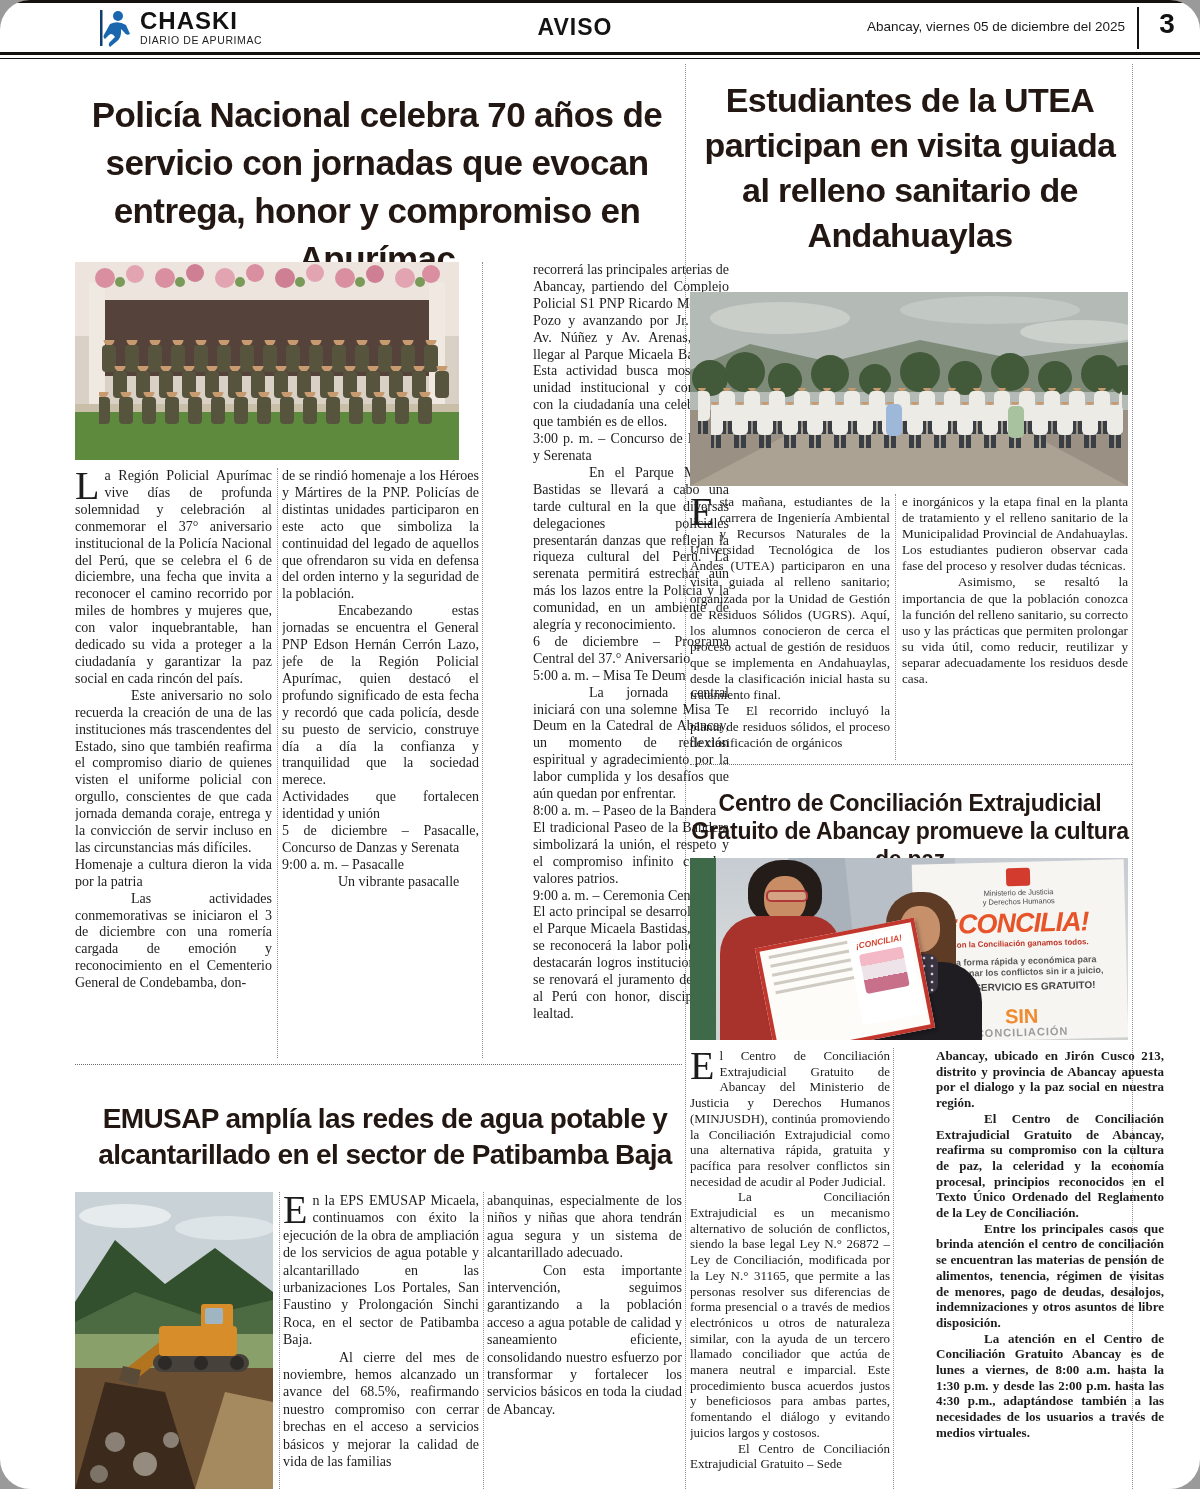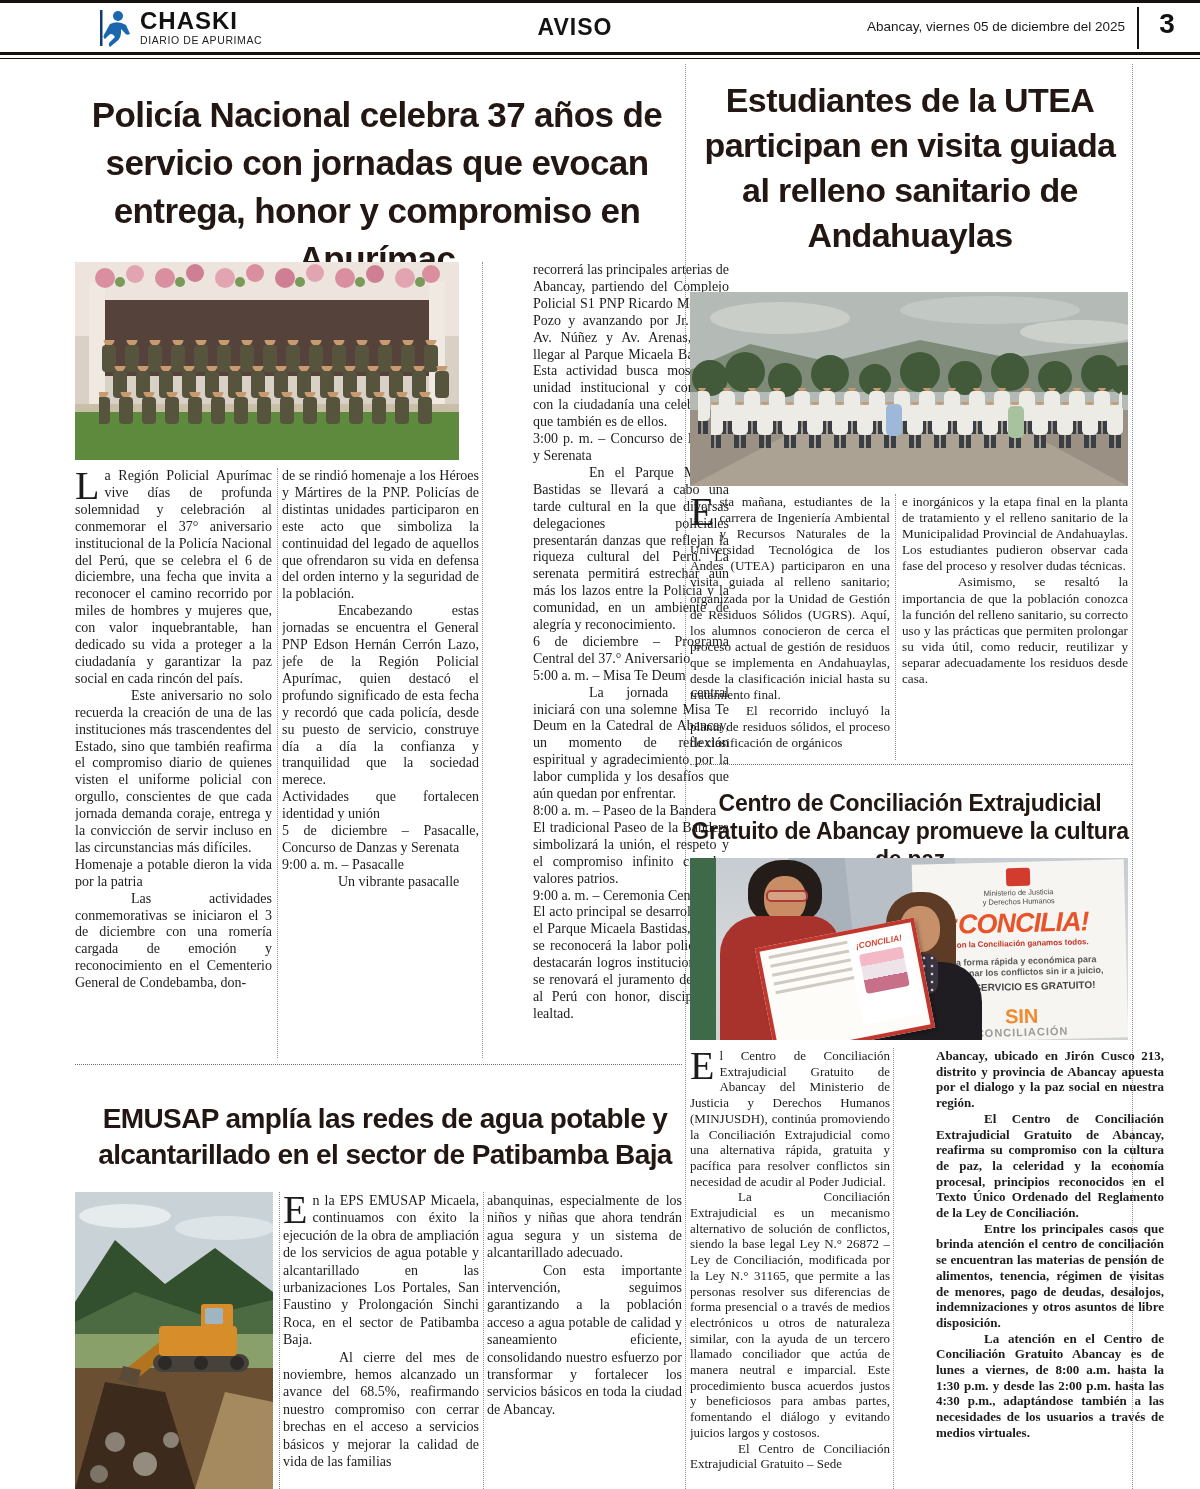--- a/index.html
+++ b/index.html
@@ -1,17 +1,17 @@
 <!DOCTYPE html>
 <html lang="es"><head>
 <meta charset="utf-8">
 <style>
   html,body{margin:0;padding:0;background:#9a9a9a;}
   .page{position:relative;width:1200px;height:1489px;margin:0 auto;background:#ffffff;
-        overflow:hidden;font-family:"Liberation Serif",serif;color:#1c1c1c;}
+        overflow:hidden;font-family:"Liberation Serif",serif;color:#1c1c1c;border-radius:30px;}
   .abs{position:absolute;}
 
   
   .top-rule{left:0;top:0;width:1200px;height:3px;background:#15110e;}
   .mast-brand{left:100px;top:8px;display:flex;align-items:flex-start;}
   .mast-logo{width:34px;height:40px;margin-right:6px;}
   .brand-name{font-family:"Liberation Sans",sans-serif;font-weight:bold;font-size:24px;
               letter-spacing:1px;color:#121212;line-height:26px;}
   .brand-tag{font-family:"Liberation Sans",sans-serif;font-size:10.5px;letter-spacing:.6px;color:#222;}
   .section-label{left:0;top:14px;width:1150px;text-align:center;font-family:"Liberation Sans",sans-serif;
@@ -115,21 +115,21 @@
   <div class="abs vsep" style="left:1132px;top:64px;height:1425px;"></div>
   <div class="abs vsep" style="left:277px;top:468px;height:590px;"></div>
   <div class="abs vsep" style="left:482px;top:262px;height:796px;"></div>
   <div class="abs hsep" style="left:75px;top:1064px;width:607px;"></div>
   <div class="abs vsep" style="left:279px;top:1192px;height:297px;"></div>
   <div class="abs vsep" style="left:483px;top:1192px;height:297px;"></div>
   <div class="abs vsep" style="left:895px;top:494px;height:266px;"></div>
   <div class="abs hsep" style="left:690px;top:764px;width:442px;"></div>
   <div class="abs vsep" style="left:893px;top:1048px;height:441px;"></div>
 
-  <h1 class="abs headline hl-police">Policía Nacional celebra 37 años de servicio con jornadas que evocan entrega, honor y compromiso en Apurímac</h1>
+  <h1 class="abs headline hl-police">Policía Nacional celebra 70 años de servicio con jornadas que evocan entrega, honor y compromiso en Apurímac</h1>
 
   <div class="abs photo" style="left:75px;top:262px;width:384px;height:198px;">
     <svg width="384" height="198" viewBox="0 0 384 198">
       <defs>
         <pattern id="cops" width="23" height="70" patternUnits="userSpaceOnUse">
           <circle cx="11" cy="8" r="5.5" fill="#c89a70"></circle>
           <rect x="4" y="13" width="14" height="27" rx="4" fill="#57543e"></rect>
         </pattern>
       </defs>
       <rect width="384" height="198" fill="#d9d0c6"></rect>
@@ -165,21 +165,21 @@
         </g>
       <g transform="translate(-6,52)">
           <rect x="30" y="78" width="340" height="44" fill="url(#cops)"></rect>
         </g>
     </svg>
   </div>
 
   <div class="abs bodycol police-body" style="left:75px;top:468px;width:197px;height:592px;">
     <p><span class="dropcap">L</span><span>a Región Policial Apurímac vive días de profunda solemnidad y celebración al conmemorar el 37° aniversario institucional de la Policía Nacional del Perú, que se celebra el 6 de diciembre, una fecha que invita a reconocer el camino recorrido por miles de hombres y mujeres que, con valor inquebrantable, han dedicado su vida a proteger a la ciudadanía y garantizar la paz social en cada rincón del país.</span></p>
     <p class="ind">Este aniversario no solo recuerda la creación de una de las instituciones más trascendentes del Estado, sino que también reafirma el compromiso diario de quienes visten el uniforme policial con orgullo, conscientes de que cada jornada demanda coraje, entrega y la convicción de servir incluso en las circunstancias más difíciles.</p>
-    <p>Homenaje a potable dieron la vida por la patria</p>
+    <p>Homenaje a cultura dieron la vida por la patria</p>
     <p class="ind">Las actividades conmemorativas se iniciaron el 3 de diciembre con una romería cargada de emoción y reconocimiento en el Cementerio General de Condebamba, don-</p>
   </div>
 
   <div class="abs bodycol police-body" style="left:282px;top:468px;width:197px;height:592px;">
     <p>de se rindió homenaje a los Héroes y Mártires de la PNP. Policías de distintas unidades participaron en este acto que simboliza la continuidad del legado de aquellos que ofrendaron su vida en defensa del orden interno y la seguridad de la población.</p>
     <p class="ind">Encabezando estas jornadas se encuentra el General PNP Edson Hernán Cerrón Lazo, jefe de la Región Policial Apurímac, quien destacó el profundo significado de esta fecha y recordó que cada policía, desde su puesto de servicio, construye día a día la confianza y tranquilidad que la sociedad merece.</p>
     <p>Actividades que fortalecen identidad y unión</p>
     <p>5 de diciembre – Pasacalle, Concurso de Danzas y Serenata</p>
     <p>9:00 a. m. – Pasacalle</p>
     <p class="ind">Un vibrante pasacalle</p>

